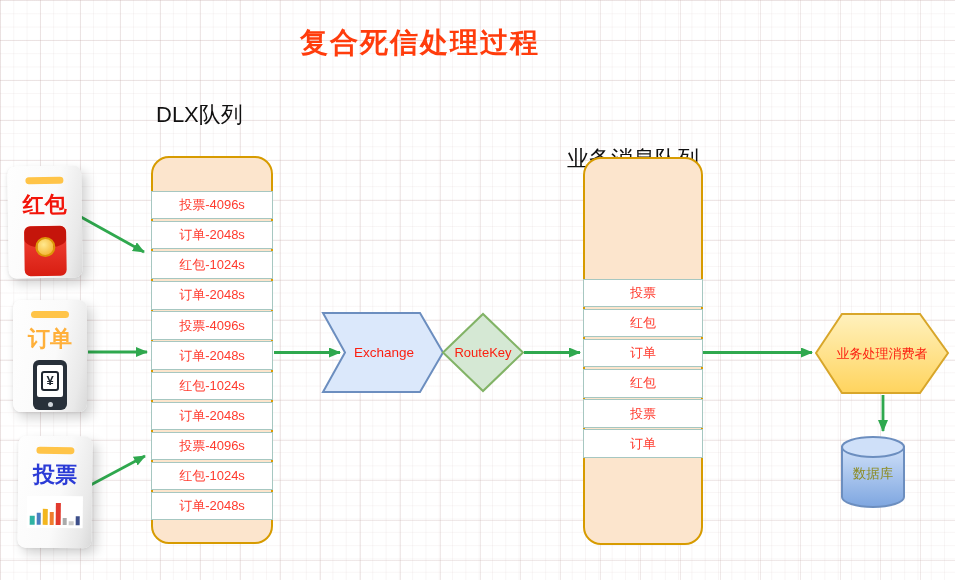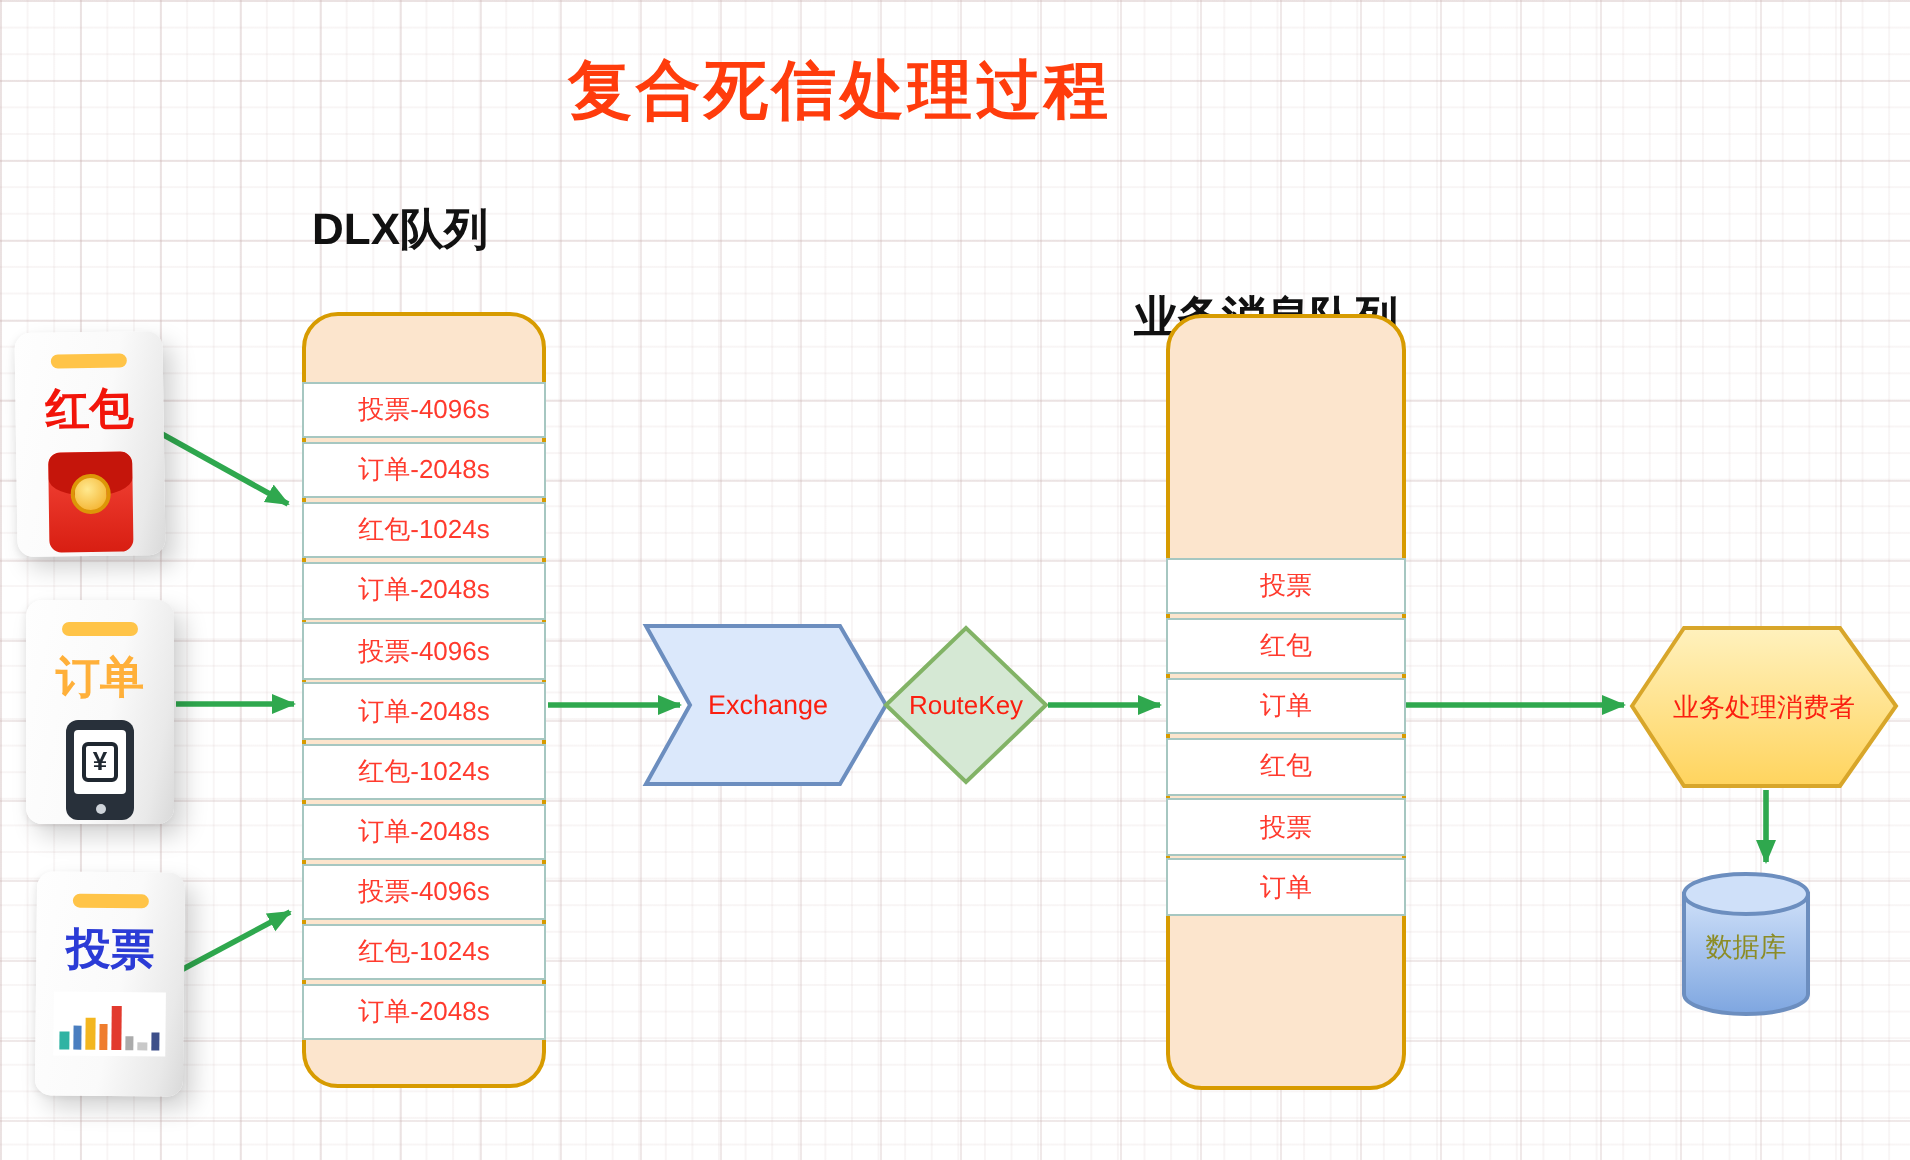--- a/index.html
+++ b/index.html
@@ -9,23 +9,23 @@
     background-image:
       linear-gradient(rgba(200,175,175,0.28) 1px, transparent 1px),
       linear-gradient(90deg, rgba(200,175,175,0.28) 1px, transparent 1px),
       linear-gradient(rgba(200,175,175,0.12) 1px, transparent 1px),
       linear-gradient(90deg, rgba(200,175,175,0.12) 1px, transparent 1px);
     background-size:40px 40px,40px 40px,13.3px 13.3px,13.3px 13.3px;
   }
   .layer-svg{position:absolute;left:0;top:0;z-index:1;}
   .title{
     position:absolute;left:250px;top:24px;width:340px;z-index:2;
-    font-size:32px;font-weight:800;letter-spacing:2px;color:#ff3c0c;text-align:center;
+    font-size:28px;font-weight:800;letter-spacing:2px;color:#ff3c0c;text-align:center;
   }
-  .qheader{position:absolute;top:100px;z-index:2;font-size:22px;font-weight:700;color:#111;}
+  .qheader{position:absolute;top:100px;z-index:2;font-size:22px;font-weight:400;color:#111;}
   .qheader.dlx{left:156px;}
   .qheader.biz{left:567px;margin-top:44px;}
 
   
   .queue{position:absolute;z-index:2;background:#fce5cd;border:2.5px solid #d79b00;border-radius:18px;box-sizing:border-box;}
   .queue.dlx-q{left:151px;top:156px;width:122px;height:388px;}
   .queue.biz-q{left:583px;top:157px;width:120px;height:388px;}
   .qrows{position:absolute;left:-2px;right:-2px;display:flex;flex-direction:column;row-gap:1.8px;}
   .dlx-q .qrows{top:33px;}
   .biz-q .qrows{top:120px;}

